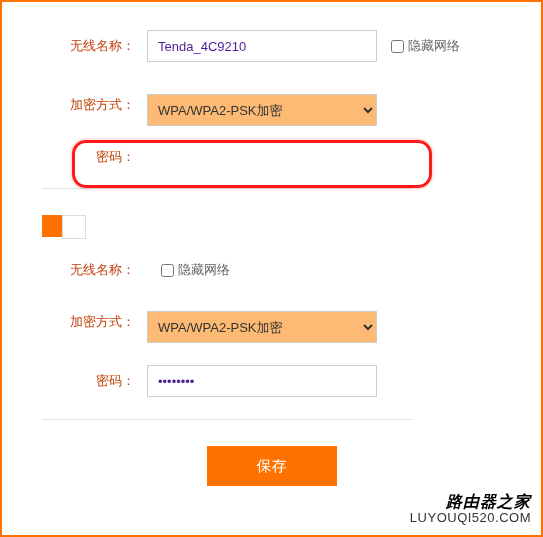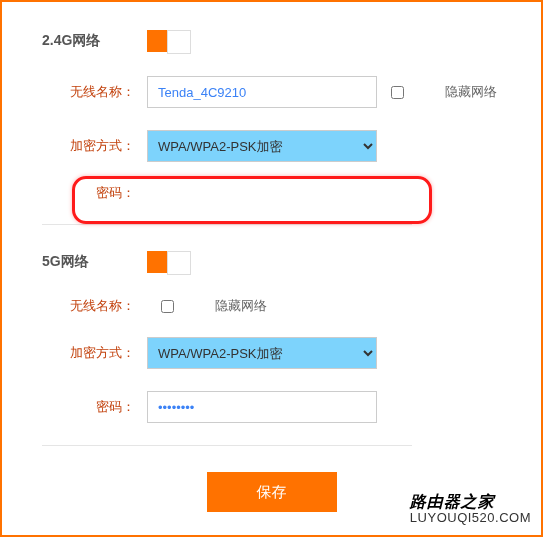--- a/index.html
+++ b/index.html
@@ -54,38 +54,38 @@
     text-align: right;
     padding-right: 12px;
     color: #c2410c;
   }
   .text-input {
     width: 230px;
     height: 32px;
     border: 1px solid #ccc;
     padding: 0 10px;
     font-size: 13px;
-    color: #3b82f6;
+    color: #4c1d95;
     font-family: inherit;
   }
   .select-input {
     width: 230px;
     height: 32px;
     border: 1px solid #ccc;
     padding: 0 6px;
     font-size: 13px;
     color: #333;
     font-family: inherit;
-    background: #7dd3fc;
+    background: #fdba74;
+    margin-top: 10px;
   }
   .checkbox-wrap {
     display: flex;
     align-items: center;
     margin-left: 14px;
-    gap: 37px;
   }
   .checkbox-wrap input { margin-right: 4px; }
   .checkbox-wrap span { color: #666; }
   .highlight-row {
     position: relative;
   }
   .highlight-box {
     position: absolute;
     border: 3px solid #ff1a1a;
     border-radius: 14px;
@@ -114,44 +114,41 @@
     width: 130px;
     height: 40px;
     font-size: 15px;
     cursor: pointer;
     font-family: inherit;
   }
   .watermark {
     position: absolute;
     right: 10px;
     bottom: 10px;
+    text-align: right;
     line-height: 1.1;
   }
   .watermark .wm-title {
     font-weight: 900;
     font-size: 16px;
     color: #000;
     letter-spacing: 1px;
     font-style: italic;
   }
   .watermark .wm-url {
     font-size: 13px;
     color: #333;
     letter-spacing: 0.5px;
   }
 </style>
 </head>
 <body>
 
 <div class="container">
 
-  <div class="section-header">
-    <div class="section-title">2.4G网络</div>
-    <div class="toggle"></div>
-  </div>
 
   <div class="form-row">
     <div class="form-label">无线名称：</div>
     <input type="text" class="text-input" value="Tenda_4C9210" style="">
     <label class="checkbox-wrap">
       <input type="checkbox" style="">
       <span>隐藏网络</span>
     </label>
   </div>
 
@@ -163,21 +160,20 @@
   </div>
 
   <div class="form-row highlight-row">
     <div class="form-label">密码：</div>
     <div class="highlight-box"></div>
   </div>
 
   <hr class="divider">
 
   <div class="section-header">
-    <div class="section-title">5G网络</div>
     <div class="toggle"></div>
   </div>
 
   <div class="form-row">
     <div class="form-label">无线名称：</div>
     <label class="checkbox-wrap">
       <input type="checkbox" style="">
       <span>隐藏网络</span>
     </label>
   </div>

